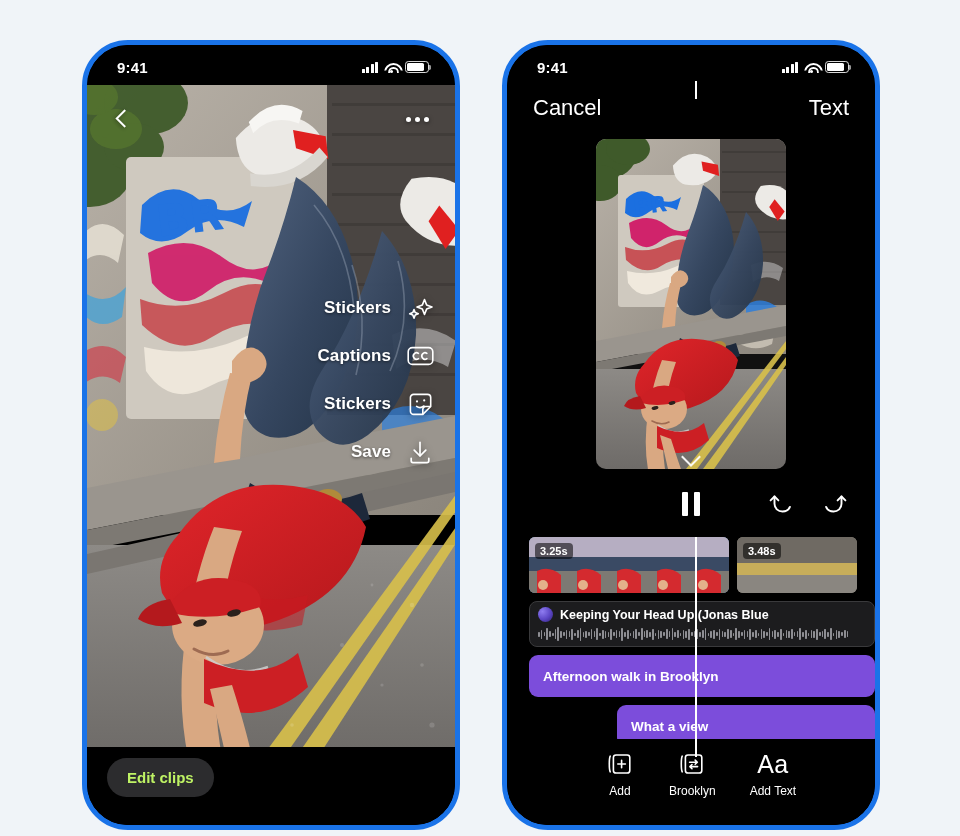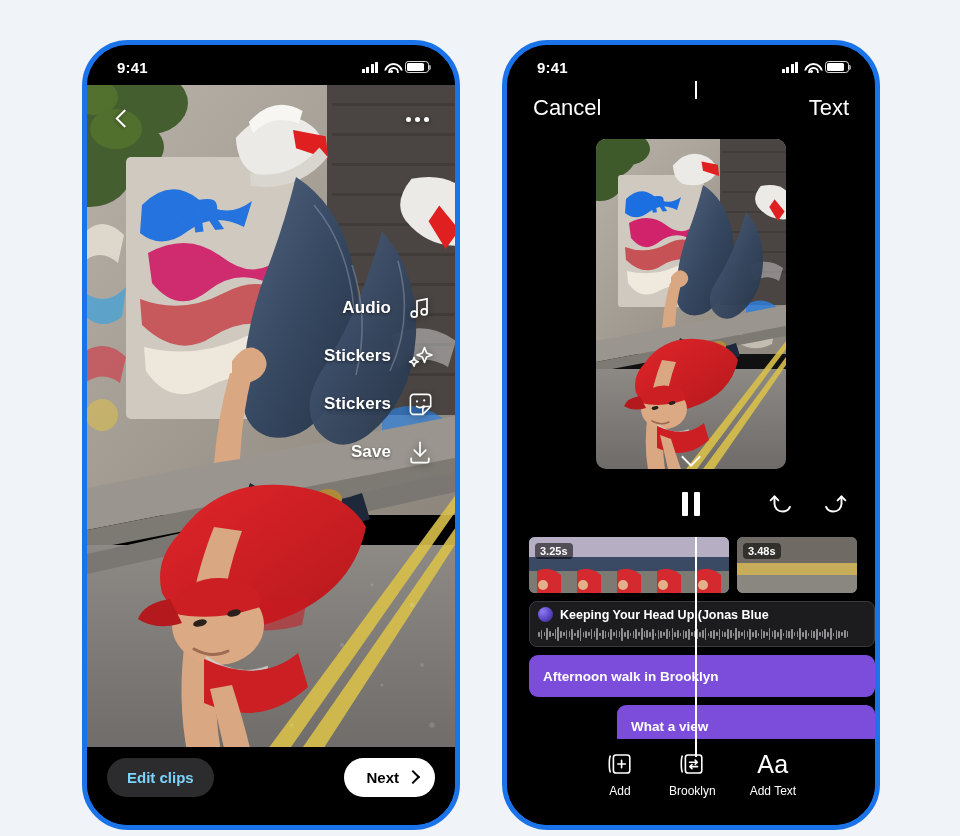--- a/index.html
+++ b/index.html
@@ -115,21 +115,21 @@
   }
   .menu-icon svg { display:block; }
 
   .bottombar-left {
     position: absolute; left:0; right:0; bottom: 0; height: 78px;
     background: #000;
     display: flex; align-items: center; justify-content: space-between;
     padding: 0 20px 18px 20px;
   }
   .btn-edit {
-    background: #2c2c2e; color:#7dd3fc;
+    background: #2c2c2e; color:#bef264;
     font-size: 15px; font-weight: bold;
     padding: 11px 20px; border-radius: 22px; border:none; cursor:pointer;
   }
   .btn-next {
     background: #fff; color:#000;
     font-size: 15px; font-weight: bold;
     padding: 11px 16px 11px 22px; border-radius: 22px; border:none; cursor:pointer;
     display:flex; align-items:center; gap:9px;
   }
   .next-chev { width:11px; height:11px; position:relative; }
@@ -422,42 +422,42 @@
           <div class="back-chev"></div>
           <div class="dots">
               <i></i>
               <i></i>
               <i></i>
             </div>
         </div>
 
         <div class="side-menu">
 
-          <div class="menu-row">
-            <span class="menu-label">Audio</span>
-            <span class="menu-icon">
-              <svg width="26" height="26" viewBox="0 0 26 26" fill="none" stroke="currentColor" stroke-width="1.7" stroke-linecap="round">
-                <path d="M10 19V6l10-2.2v13"></path>
-                  <circle cx="7.2" cy="19.2" r="3"></circle>
-                  <circle cx="17.2" cy="16.9" r="3"></circle>
-              </svg>
-            </span>
-          </div>
 
 
           <div class="menu-row">
             <span class="menu-label">Stickers</span>
             <span class="menu-icon">
               <svg width="27" height="27" viewBox="0 0 27 27" fill="none" stroke="currentColor" stroke-width="1.6" stroke-linejoin="round">
                 <path d="M17.5 4.5l2.1 5.4 5.4 2.1-5.4 2.1-2.1 5.4-2.1-5.4-5.4-2.1 5.4-2.1z"></path>
                 <path d="M7 14.5l1.2 3.1 3.1 1.2-3.1 1.2-1.2 3.1-1.2-3.1L2.7 18.8l3.1-1.2z"></path>
               </svg>
             </span>
           </div>
 
+          <div class="menu-row">
+            <span class="menu-label">Captions</span>
+            <span class="menu-icon">
+              <svg width="27" height="22" viewBox="0 0 27 22" fill="none" stroke="currentColor" stroke-width="1.6">
+                <rect x="1.2" y="2.6" width="24.6" height="16.8" rx="4.2"></rect>
+                <path d="M11.4 8.4a3.2 3.2 0 1 0 0 5.2" stroke-linecap="round"></path>
+                <path d="M19.9 8.4a3.2 3.2 0 1 0 0 5.2" stroke-linecap="round"></path>
+              </svg>
+            </span>
+          </div>
 
           <div class="menu-row">
             <span class="menu-label">Stickers</span>
             <span class="menu-icon">
               <svg width="27" height="27" viewBox="0 0 27 27" fill="none" stroke="currentColor" stroke-width="1.6" stroke-linejoin="round">
                 <path d="M3.4 6.6a3.2 3.2 0 0 1 3.2-3.2h13.9a3.2 3.2 0 0 1 3.2 3.2v8.9l-7.9 7.9H6.6a3.2 3.2 0 0 1-3.2-3.2z"></path>
                 <path d="M23.7 15.5h-5a2.9 2.9 0 0 0-2.9 2.9v5"></path>
                 <circle cx="10" cy="10.4" r="1.1" fill="currentColor" stroke="none"></circle>
                 <circle cx="17.2" cy="9.4" r="1.1" fill="currentColor" stroke="none"></circle>
                 <path d="M9.6 15.4q3.6 2.6 7.4-.4" stroke-linecap="round"></path>
@@ -474,24 +474,20 @@
                 <path d="M4.2 19.4v2.4a1.8 1.8 0 0 0 1.8 1.8h14a1.8 1.8 0 0 0 1.8-1.8v-2.4"></path>
               </svg>
             </span>
           </div>
 
         </div>
       </div>
 
       <div class="bottombar-left">
         <button class="btn-edit">Edit clips</button>
-        <button class="btn-next">
-          <span>Next</span>
-          <span class="next-chev"></span>
-        </button>
       </div>
 
     </div>
   </div>
 
   <div class="phone" id="phone-right">
     <div class="screen">
 
       <div class="statusbar">
         <div class="status-time">9:41</div>

